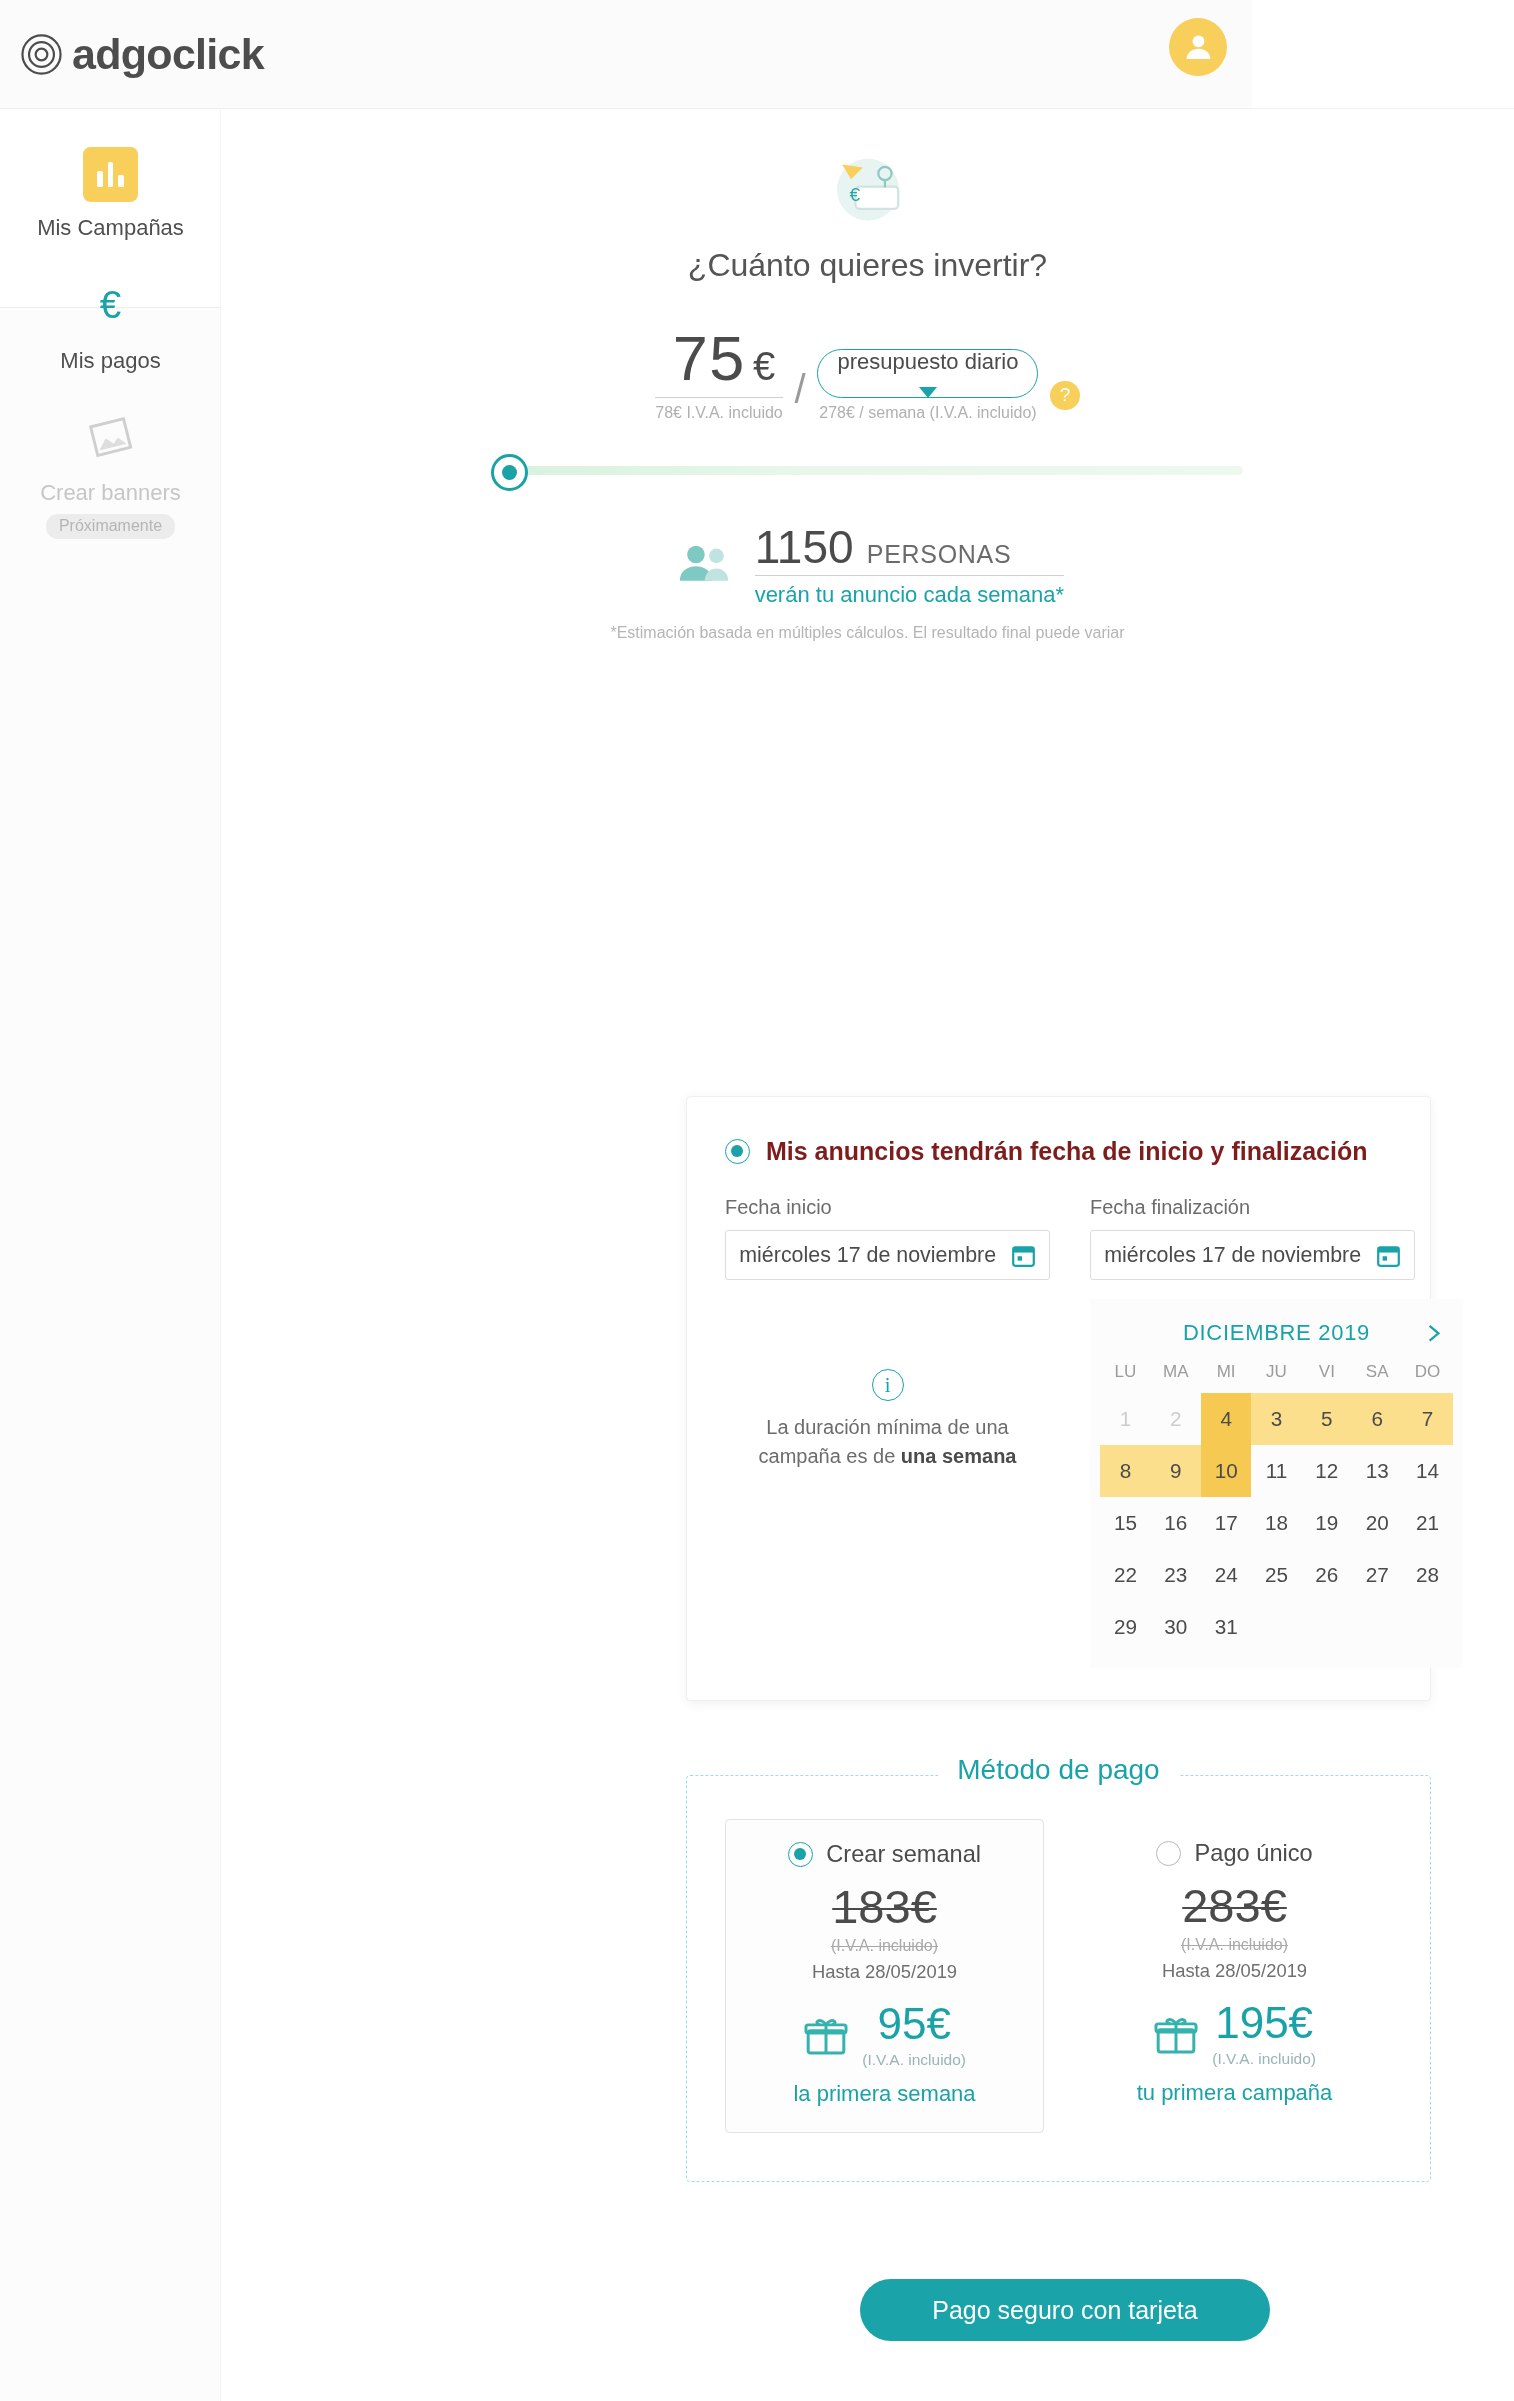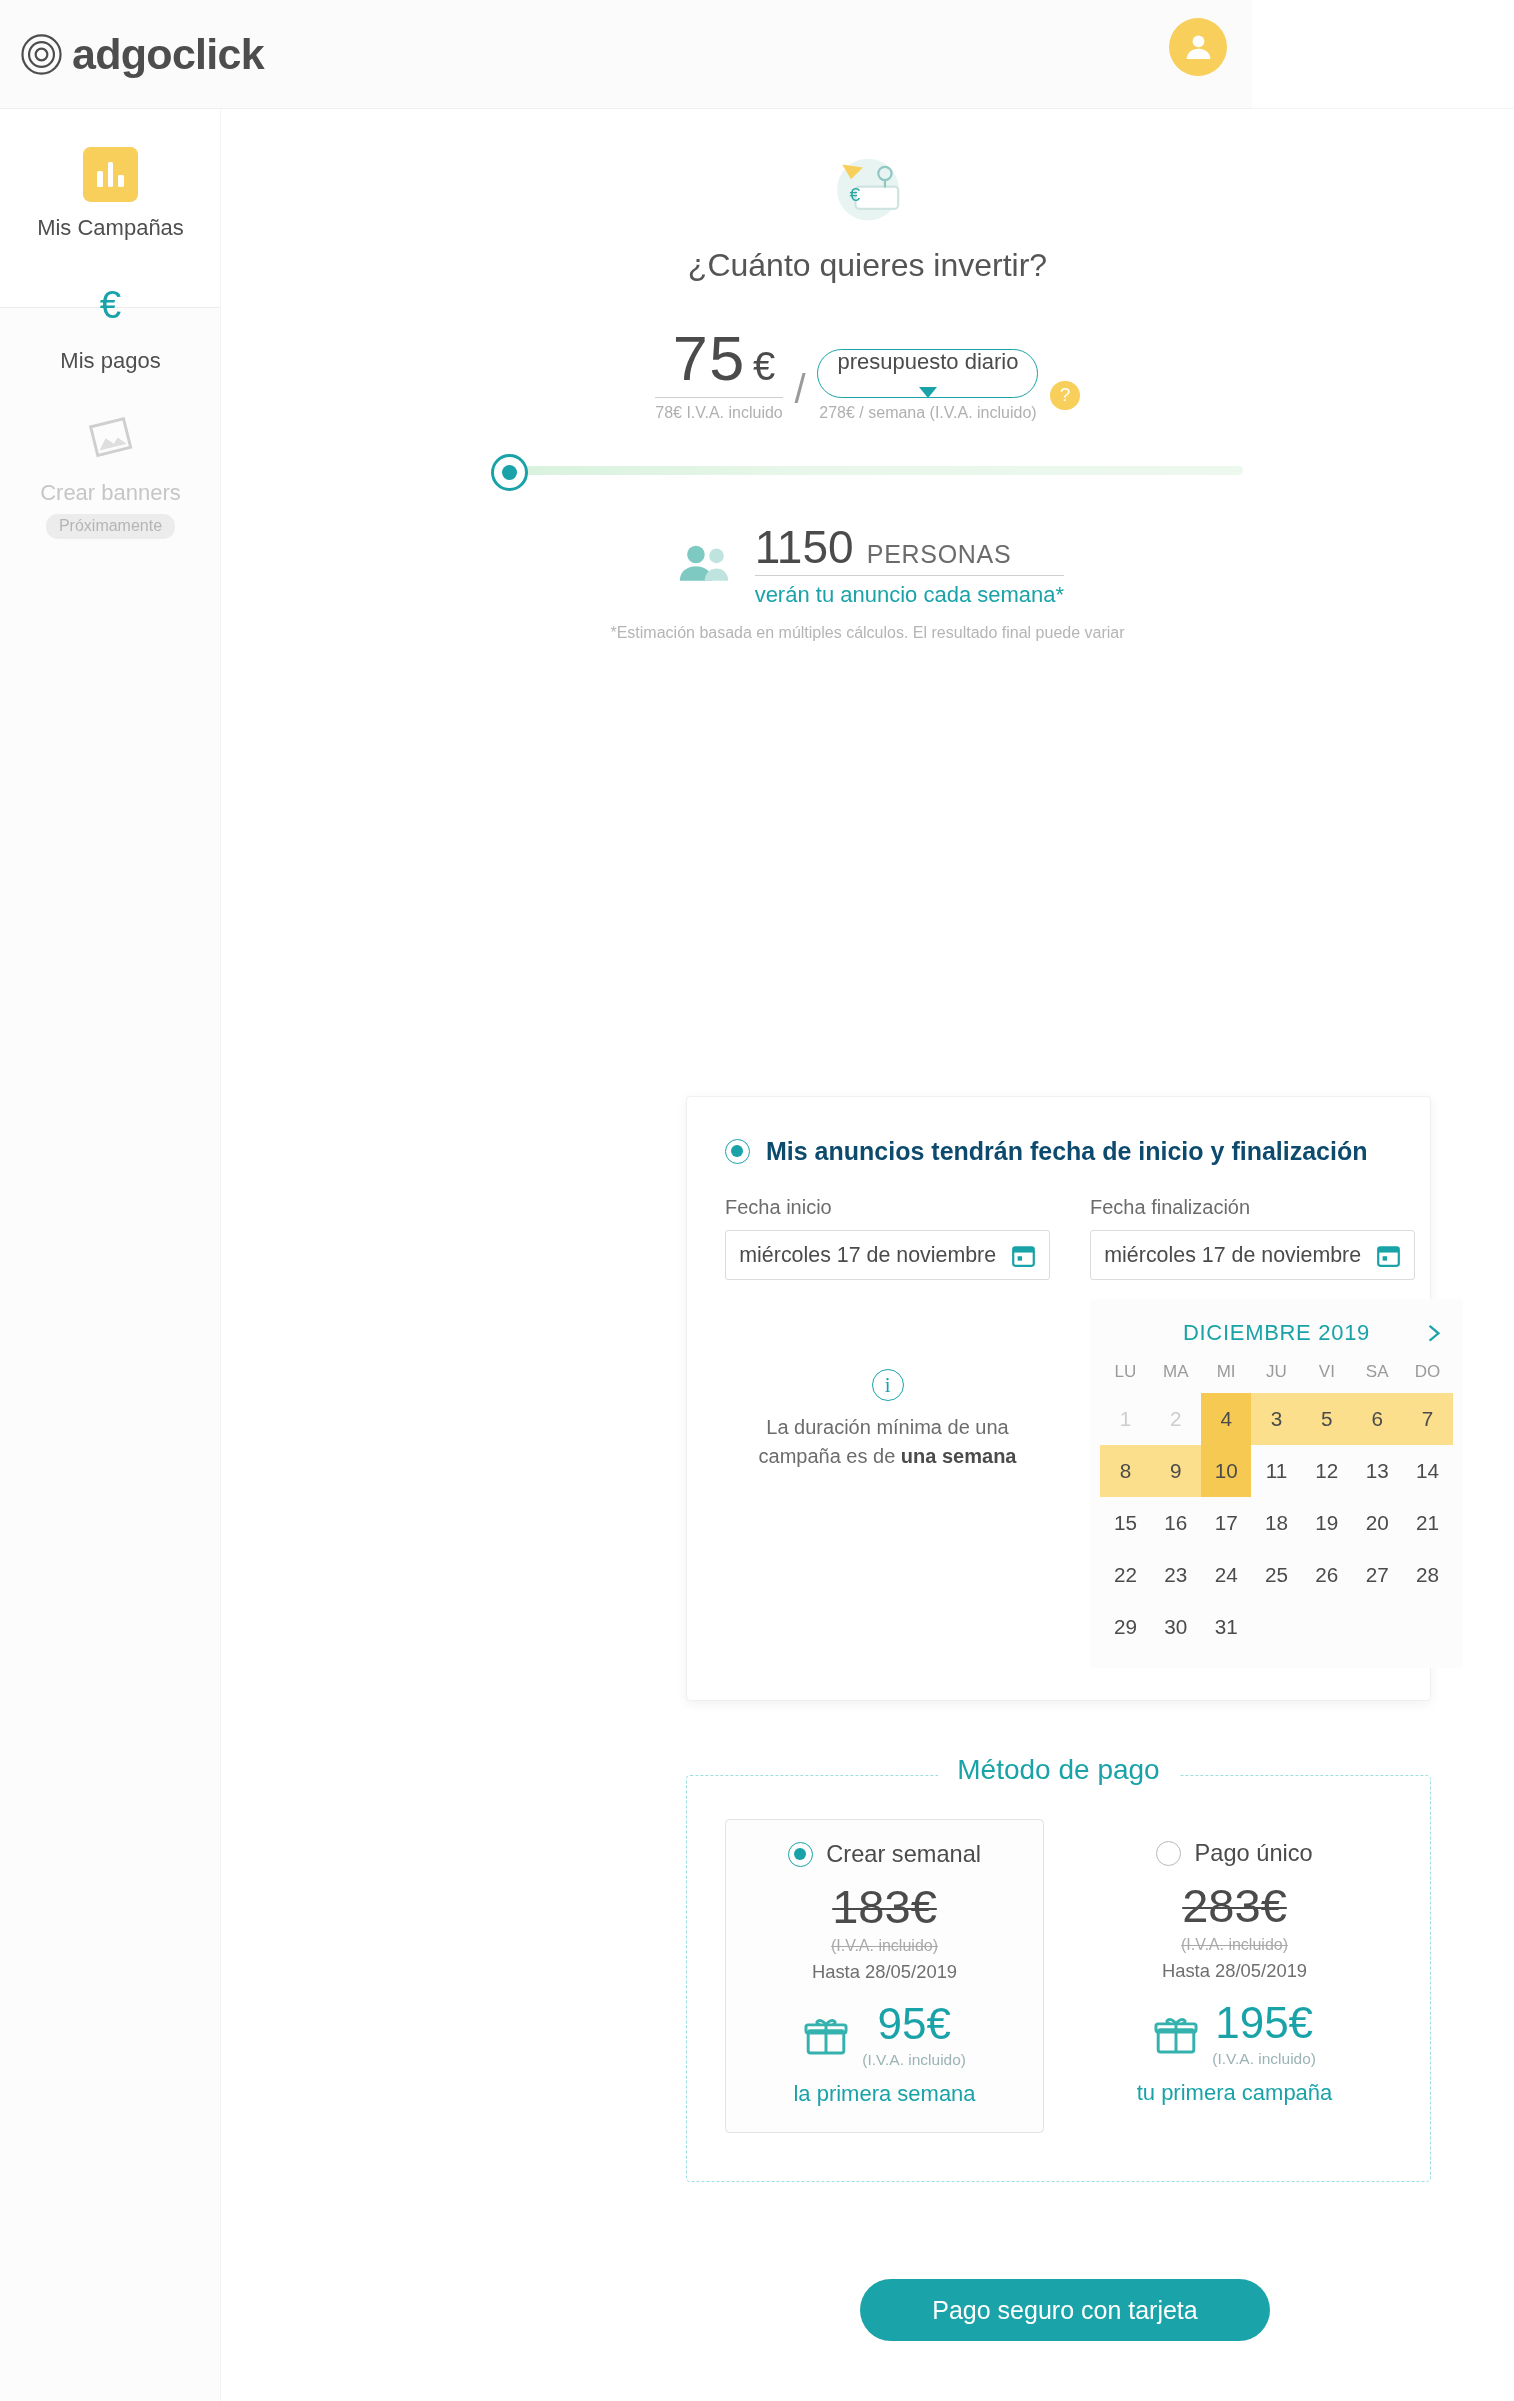--- a/index.html
+++ b/index.html
@@ -154,21 +154,21 @@
   .opt-indef .t { font-size: 25px; color: #4b4b4b; }
   .opt-indef .s { font-size: 17.7px; color: #9f9f9f; margin: 7.4px 0 0 41px; }
 
   
   .dates-card {
     position: absolute; left: 465px; top: 987px; width: 745px; height: 605px;
     background: #ffffff; border: 0.7px solid #efefef; border-radius: 4.4px;
     box-shadow: 0 2.2px 10.3px rgba(0,0,0,0.06);
   }
   .dates-head { display: flex; align-items: center; gap: 16px; padding: 40px 0 0 38px; }
-  .dates-head .t { font-size: 25px; color: #0c4a6e; font-weight: bold; }
+  .dates-head .t { font-size: 25px; color: #7f1d1d; font-weight: bold; }
   .dates-cols { display: flex; gap: 40px; padding: 29.5px 0 0 38px; justify-content: space-between; }
   .field-label { font-size: 20px; color: #6c6c6c; margin-bottom: 11.8px; }
   .field-input {
     width: 325px; height: 50px; border: 0.7px solid #dcdcdc; border-radius: 3px;
     background: #ffffff; display: flex; align-items: center; justify-content: space-between;
     padding: 0 13.3px;
   }
   .field-input .v { font-size: 21.4px; color: #4b4b4b; }
   .cal-ico { width: 25px; height: 25px; }
 

